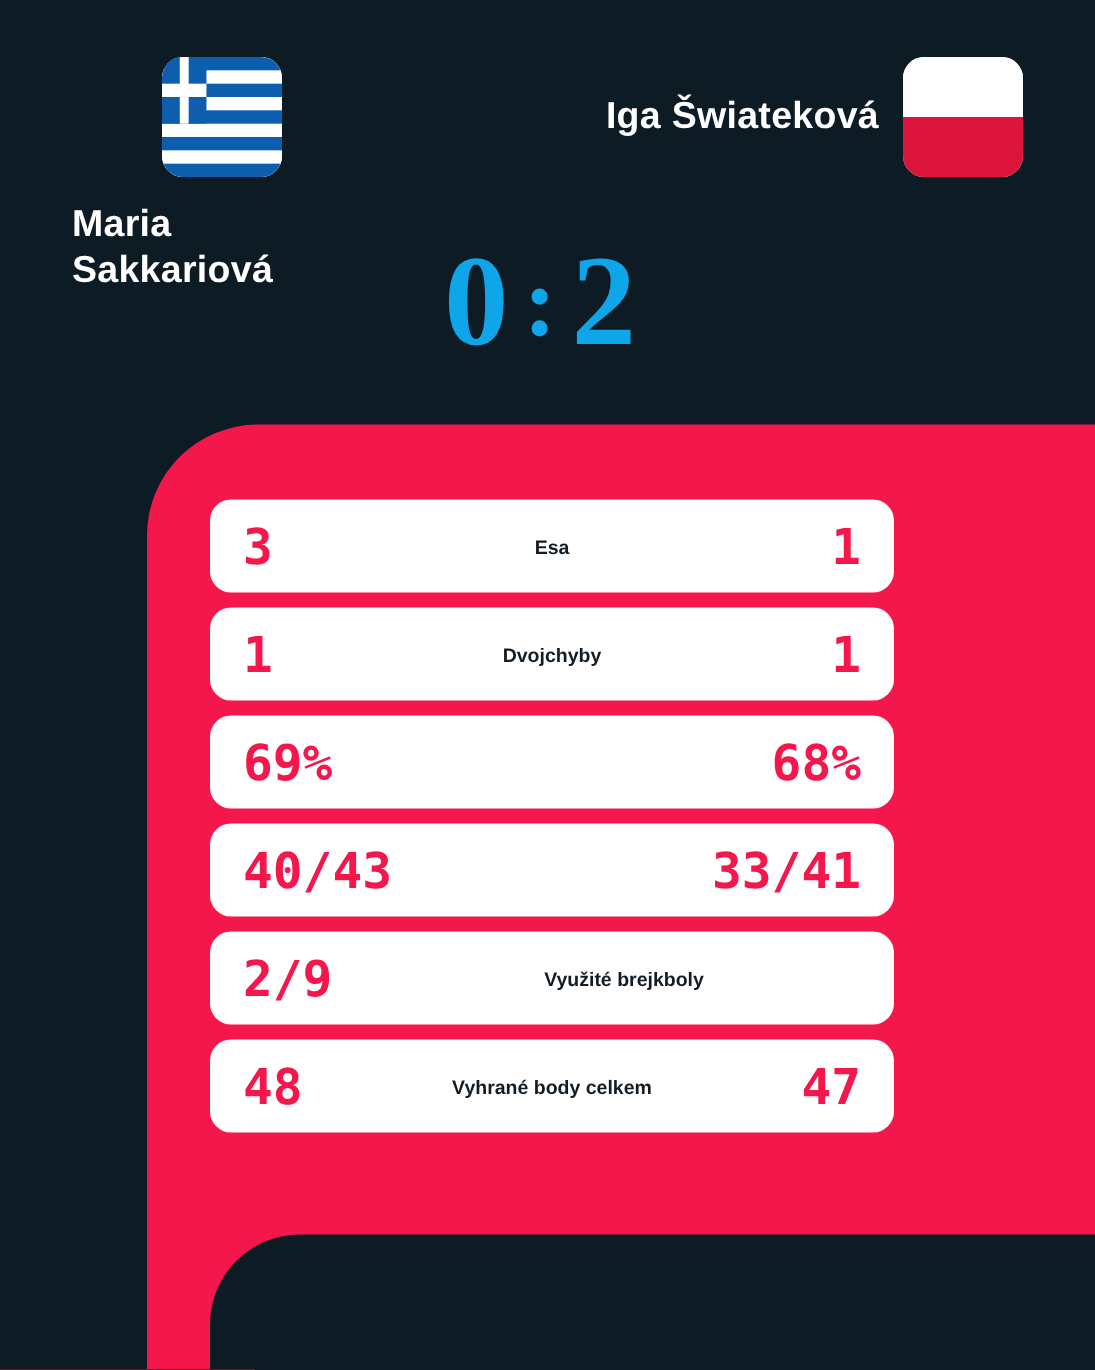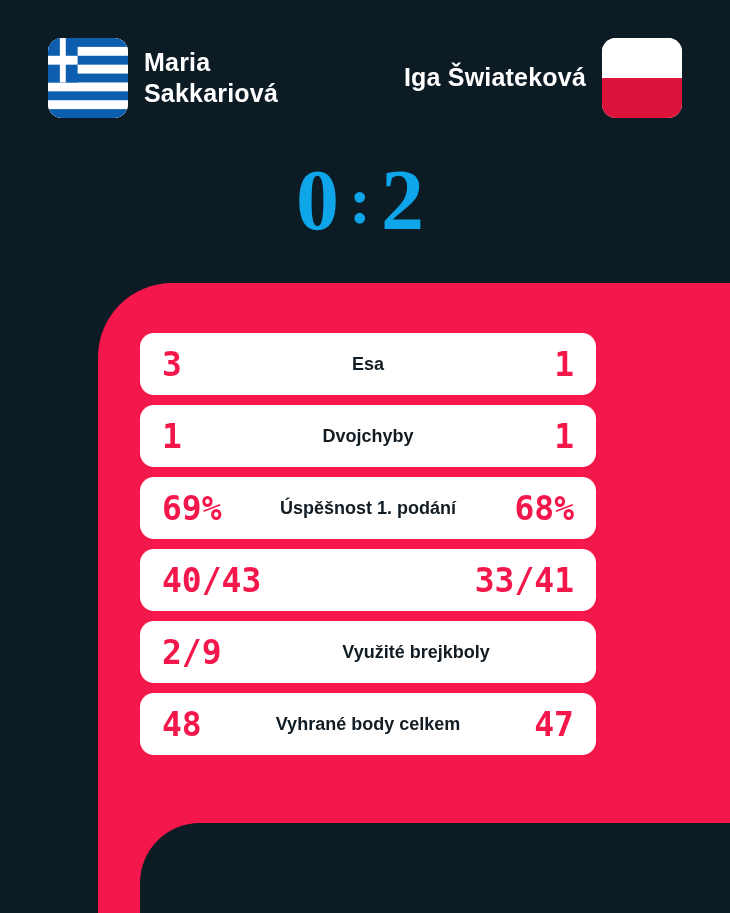--- a/index.html
+++ b/index.html
@@ -50,21 +50,21 @@
     height: 283px;
   }
 
   .player {
     position: absolute;
     top: 38px;
     display: flex;
     align-items: center;
     gap: 16px;
   }
-  .player-left { left: 48px; }
+  .player-left { left: 48px; flex-direction: column; }
   .player-right { right: 48px; flex-direction: row; }
 
   .flag {
     width: 80px;
     height: 80px;
     border-radius: 14px;
     background: #ffffff;
     overflow: hidden;
     position: relative;
     flex: 0 0 auto;
@@ -123,21 +123,21 @@
     font-size: 33px;
     font-weight: bold;
     flex: 0 0 auto;
     min-width: 96px;
   }
   .stat-value.left { text-align: left; }
   .stat-value.right { text-align: right; }
 
   .stat-label {
     color: #111c24;
-    font-size: 18px;
+    font-size: 13px;
     font-weight: bold;
     text-align: center;
     flex: 1 1 auto;
     white-space: nowrap;
   }
 </style>
 </head>
 <body>
 
 <div class="stage">
@@ -189,21 +189,20 @@
     </div>
 
     <div class="stat-row">
       <div class="stat-value left">1</div>
       <div class="stat-label">Dvojchyby</div>
       <div class="stat-value right">1</div>
     </div>
 
     <div class="stat-row">
       <div class="stat-value left">69%</div>
-      <div class="stat-label">Úspěšnost 1. podání</div>
       <div class="stat-value right">68%</div>
     </div>
 
     <div class="stat-row">
       <div class="stat-value left">40/43</div>
       <div class="stat-value right">33/41</div>
     </div>
 
     <div class="stat-row">
       <div class="stat-value left">2/9</div>

